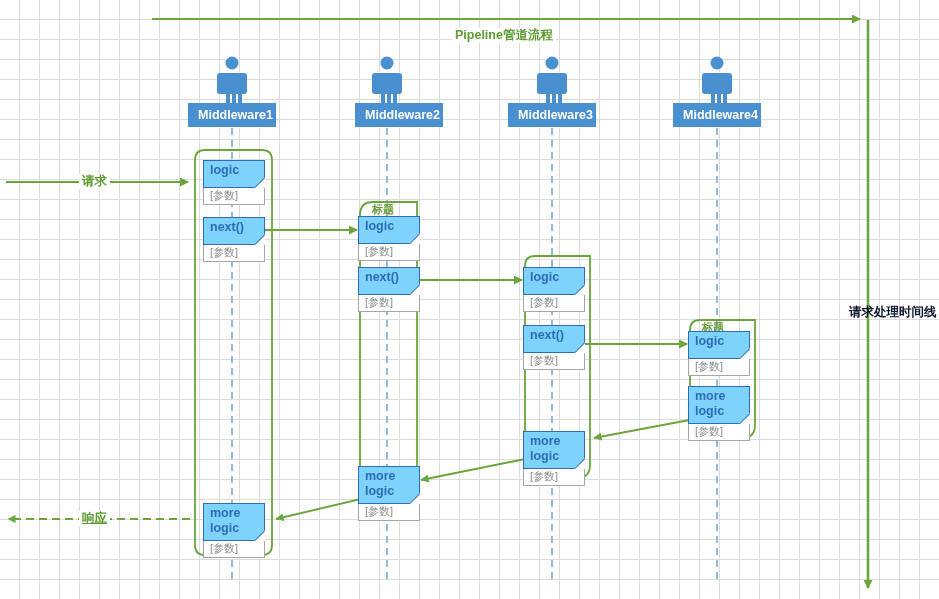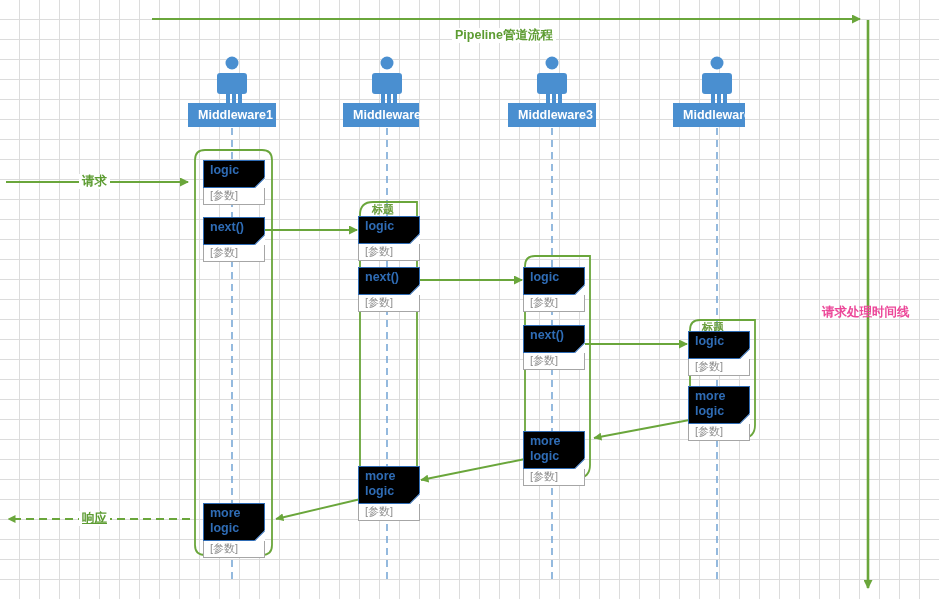--- a/index.html
+++ b/index.html
@@ -35,21 +35,21 @@
     height:24px;
     white-space:nowrap;
     padding:0 10px;
     box-sizing:border-box;
   }
 
   
   .note{position:absolute;}
   .note-head{
     position:absolute;left:0;top:0;
-    background:#000000;
+    background:#7dd3fc;
     border:1.6px solid #2f6cb5;
     box-sizing:border-box;
     color:#2f6cb5;
     font-weight:bold;
     font-size:12.5px;
     padding:2px 0 0 6px;
     line-height:15px;
     overflow:hidden;
   }
   .note-fold{
@@ -93,25 +93,26 @@
   .actlabel{
     position:absolute;
     color:#6a9e3c;
     font-size:11px;
     font-weight:bold;
     white-space:nowrap;
     line-height:13px;
   }
   .vlabel{
     position:absolute;
-    color:#ec4899;
+    color:#0f172a;
     font-weight:bold;
     font-size:12.5px;
     white-space:nowrap;
     line-height:15px;
+    margin-left:27px;
   }
 </style>
 </head>
 <body>
 
 <div id="canvas"></div>
 
 <svg id="svglayer" xmlns="http://www.w3.org/2000/svg">
   <defs>
     <marker id="ah" markerWidth="9" markerHeight="9" refX="8" refY="4.5" orient="auto" markerUnits="userSpaceOnUse">
@@ -176,37 +177,37 @@
     <path d="M10,18 h24 a3,3 0 0 1 3,3 v15 a3,3 0 0 1 -3,3 h-2 v10 a2,2 0 0 1 -4,0 v-10 h-2 v10 a2,2 0 0 1 -4,0 v-10 h-2 v10 a2,2 0 0 1 -4,0 v-10 h-6 a3,3 0 0 1 -3,-3 v-15 a3,3 0 0 1 3,-3 z" fill="#4a8fd0"></path>
   </svg>
   <div class="actor-label" style="left:0;top:48px;width:88px;">Middleware1</div>
 </div>
 
 <div class="actor" style="left:343px;top:55px;">
   <svg class="actor-icon" style="left:22px;" viewBox="0 0 44 52" xmlns="http://www.w3.org/2000/svg">
     <circle cx="22" cy="8" r="6.5" fill="#4a8fd0"></circle>
     <path d="M10,18 h24 a3,3 0 0 1 3,3 v15 a3,3 0 0 1 -3,3 h-2 v10 a2,2 0 0 1 -4,0 v-10 h-2 v10 a2,2 0 0 1 -4,0 v-10 h-2 v10 a2,2 0 0 1 -4,0 v-10 h-6 a3,3 0 0 1 -3,-3 v-15 a3,3 0 0 1 3,-3 z" fill="#4a8fd0"></path>
   </svg>
-  <div class="actor-label" style="left:0;top:48px;width:76px;">Middleware2</div>
+  <div class="actor-label" style="left:12px;top:48px;width:88px;">Middleware2</div>
 </div>
 
 <div class="actor" style="left:508px;top:55px;">
   <svg class="actor-icon" style="left:22px;" viewBox="0 0 44 52" xmlns="http://www.w3.org/2000/svg">
     <circle cx="22" cy="8" r="6.5" fill="#4a8fd0"></circle>
     <path d="M10,18 h24 a3,3 0 0 1 3,3 v15 a3,3 0 0 1 -3,3 h-2 v10 a2,2 0 0 1 -4,0 v-10 h-2 v10 a2,2 0 0 1 -4,0 v-10 h-2 v10 a2,2 0 0 1 -4,0 v-10 h-6 a3,3 0 0 1 -3,-3 v-15 a3,3 0 0 1 3,-3 z" fill="#4a8fd0"></path>
   </svg>
   <div class="actor-label" style="left:0;top:48px;width:88px;">Middleware3</div>
 </div>
 
 <div class="actor" style="left:673px;top:55px;">
   <svg class="actor-icon" style="left:22px;" viewBox="0 0 44 52" xmlns="http://www.w3.org/2000/svg">
     <circle cx="22" cy="8" r="6.5" fill="#4a8fd0"></circle>
     <path d="M10,18 h24 a3,3 0 0 1 3,3 v15 a3,3 0 0 1 -3,3 h-2 v10 a2,2 0 0 1 -4,0 v-10 h-2 v10 a2,2 0 0 1 -4,0 v-10 h-2 v10 a2,2 0 0 1 -4,0 v-10 h-6 a3,3 0 0 1 -3,-3 v-15 a3,3 0 0 1 3,-3 z" fill="#4a8fd0"></path>
   </svg>
-  <div class="actor-label" style="left:0;top:48px;width:72px;">Middleware4</div>
+  <div class="actor-label" style="left:0;top:48px;width:88px;">Middleware4</div>
 </div>
 
 <div class="actlabel" style="left:372px;top:203px;">标题</div>
 <div class="actlabel" style="left:702px;top:321px;">标题</div>
 
 <div class="note" style="left:203px;top:160px;">
   <div class="note-head" style="width:62px;height:28px;">
     <span>logic</span>
   </div>
   <div class="note-fold" style="left:51px;top:17px;"></div>

